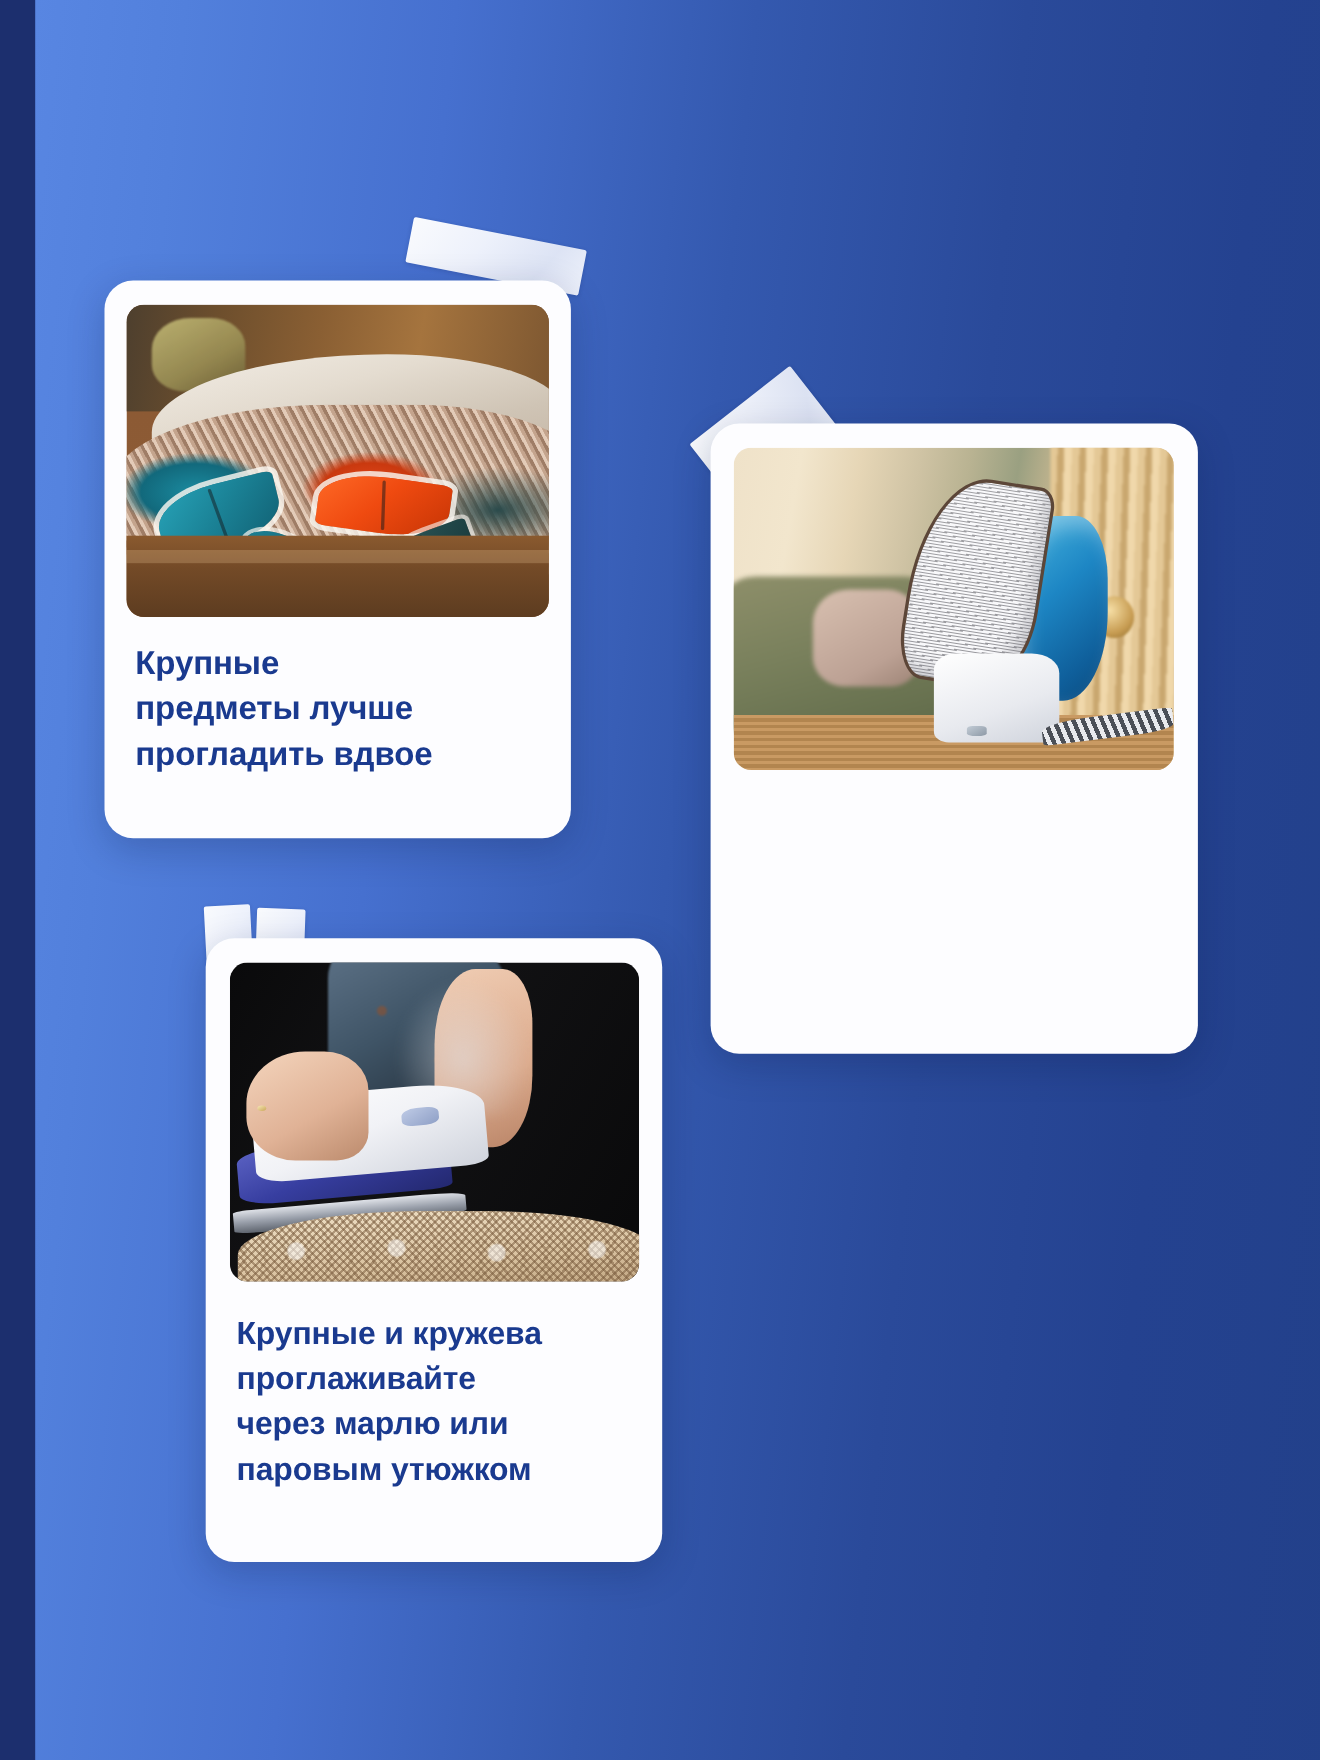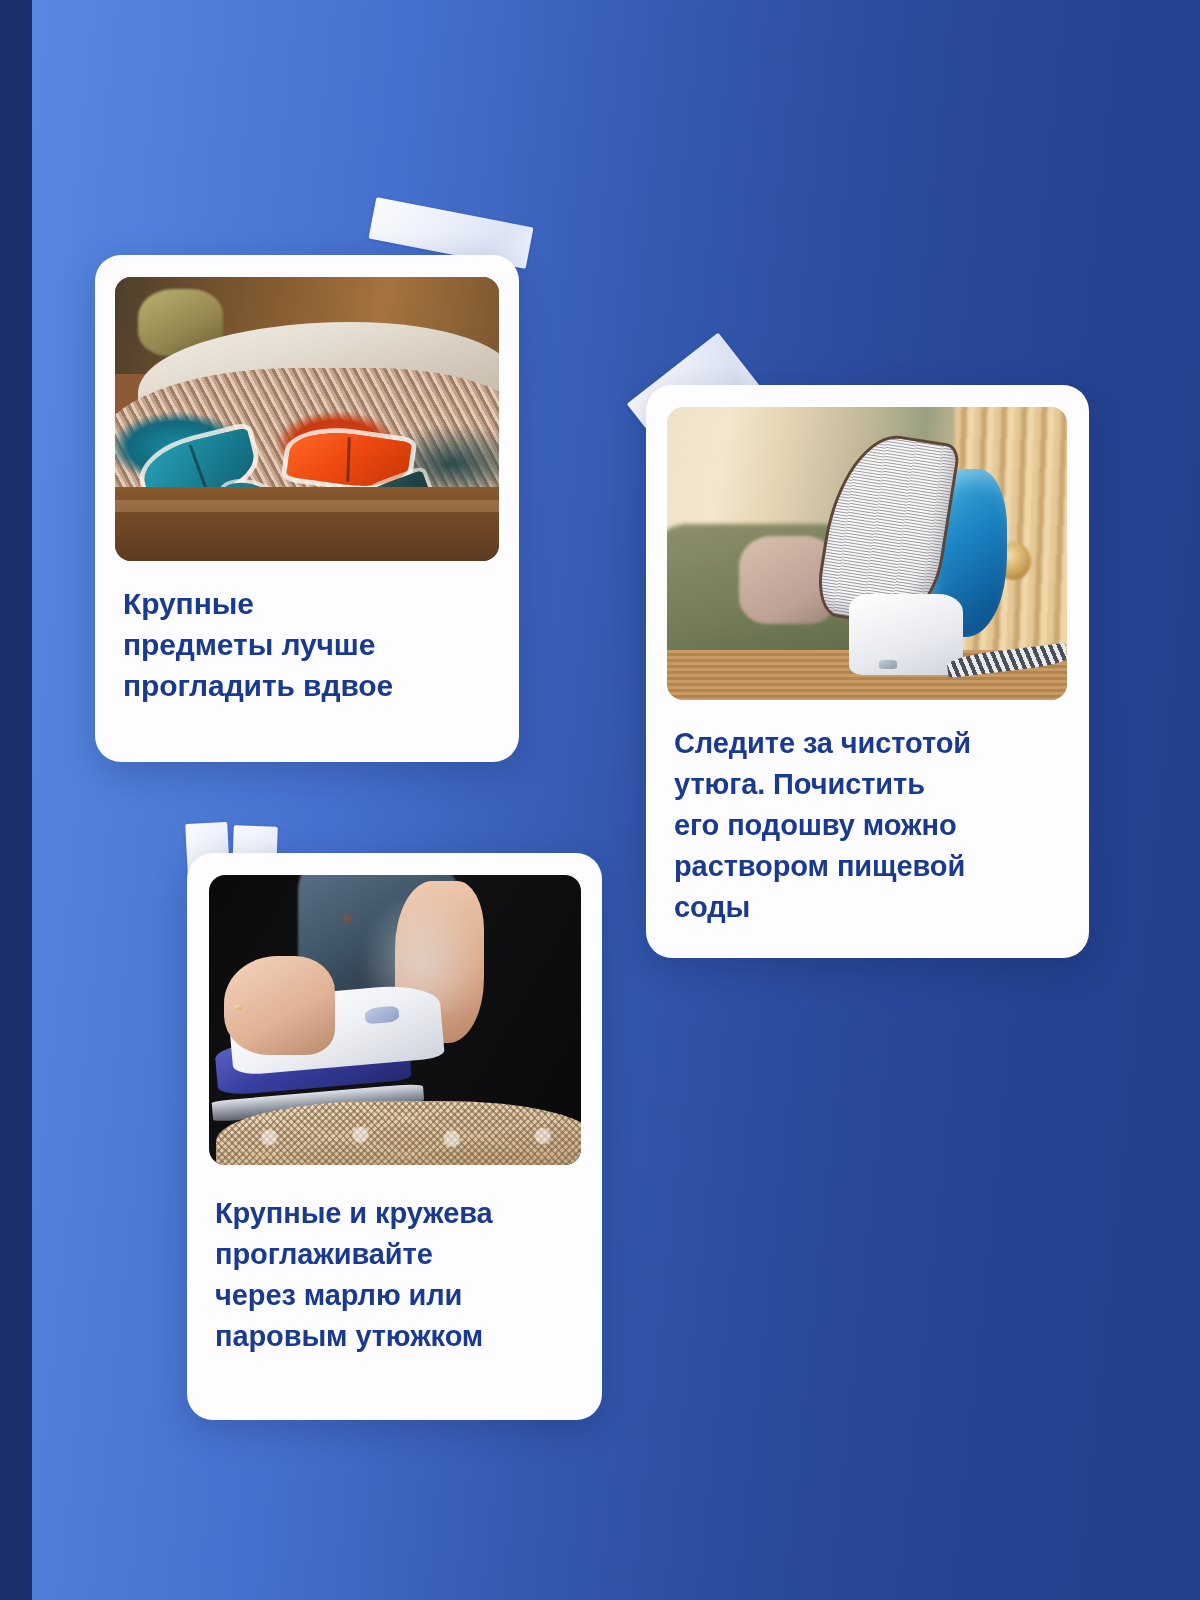--- a/index.html
+++ b/index.html
@@ -356,25 +356,20 @@
         <div class="iron2-body">
           <div class="iron2-blue"></div>
           <div class="iron2-plate"></div>
           <div class="iron2-white">
               <div class="iron2-knob"></div>
             </div>
         </div>
         <div class="cord2"></div>
       </div>
     </div>
-    <div class="card-caption">Следите за чистотой
-утюга. Почистить
-его подошву можно
-раствором пищевой
-соды</div>
   </div>
 
   <div class="tape" id="tape-3a"></div>
   <div class="tape" id="tape-3b"></div>
   <div class="card" id="card-3">
     <div class="card-photo">
       <div class="ph dark3">
         <div class="dress3"></div>
         <div class="arm3"></div>
         <div class="steam3"></div>

